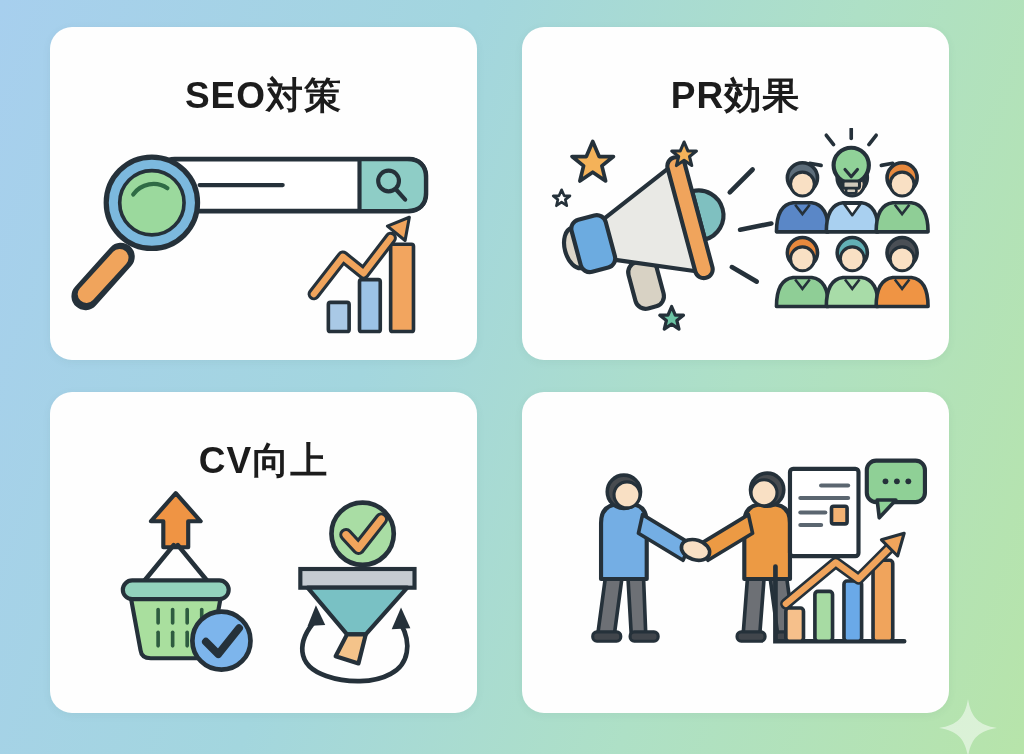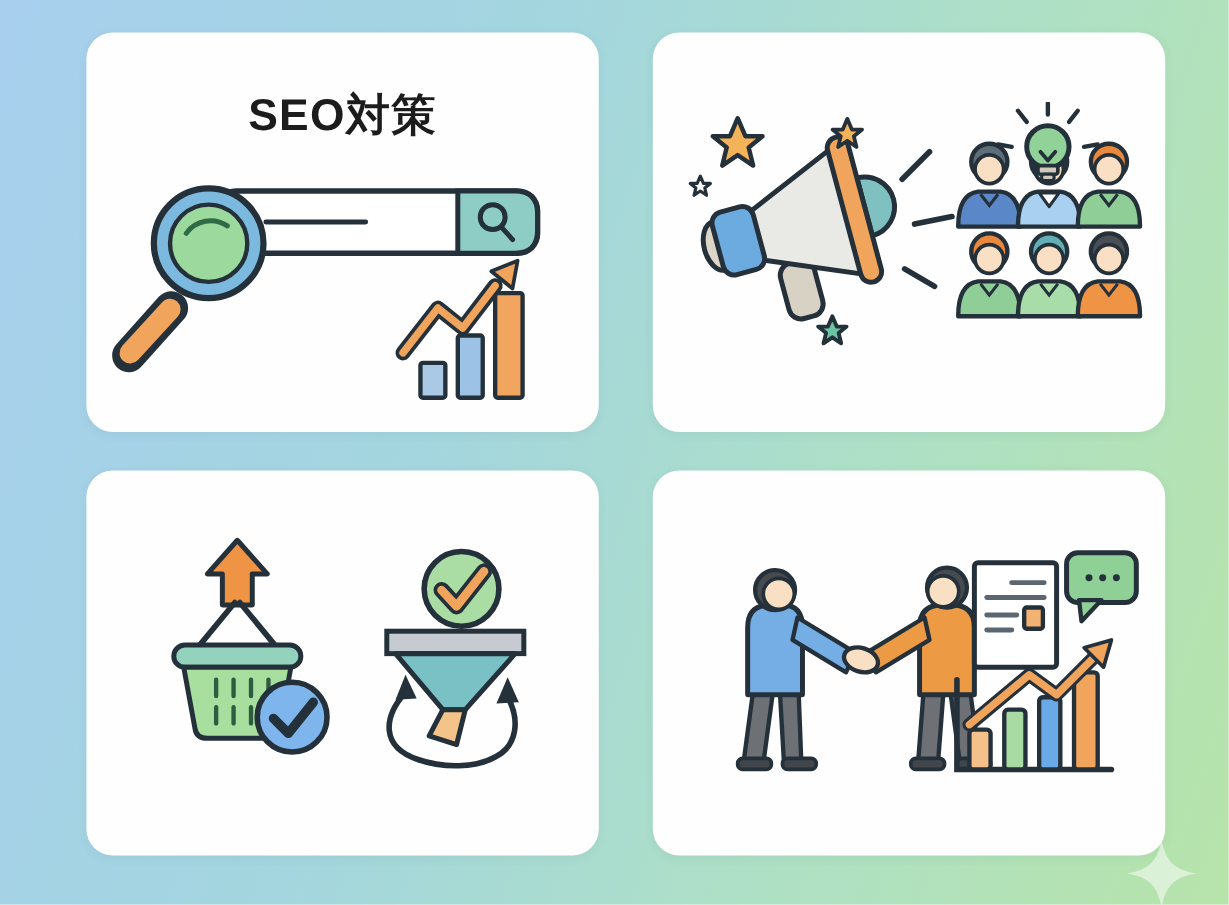--- a/index.html
+++ b/index.html
@@ -2,21 +2,21 @@
 <html><head>
 <meta charset="utf-8">
 <style>
   html,body{margin:0;padding:0;}
   .stage{
     position:relative;width:1024px;height:754px;overflow:hidden;
     background:linear-gradient(108deg,#a7cfee 0%,#a3d6de 38%,#aee0c6 68%,#b7e4aa 100%);
     font-family:"Liberation Sans","DejaVu Sans",sans-serif;
   }
   .grid{
-    position:absolute;left:72px;top:27px;
+    position:absolute;left:50px;top:27px;
     display:grid;grid-template-columns:427px 427px;grid-template-rows:333px 321px;
     column-gap:45px;row-gap:32px;
   }
   .card{
     background:#fefefe;border-radius:22px;
     display:flex;flex-direction:column;align-items:center;
     box-shadow:0 2px 8px rgba(60,100,80,0.07);
   }
   .card h2{
     margin:50px 0 0;font-size:37px;line-height:1;font-weight:bold;
@@ -58,20 +58,21 @@
             <rect x="312" y="112" width="22" height="84" rx="2" fill="#f2a55f" stroke="#25313a" stroke-width="3.5"></rect>
             <path d="M238,160 L266,124 L286,140 L312,106" fill="none" stroke="#25313a" stroke-width="12" stroke-linecap="round" stroke-linejoin="round"></path>
             <path d="M238,160 L266,124 L286,140 L312,106" fill="none" stroke="#f0a45c" stroke-width="6" stroke-linecap="round" stroke-linejoin="round"></path>
             <polygon points="330,86 325.9,108.3 308.9,94.5" fill="#f0a45c" stroke="#25313a" stroke-width="3" stroke-linejoin="round"></polygon>
           </g>
         </svg>
       </div>
     </div>
 
     <div class="card">
+      <h2>PR効果</h2>
       <div class="art">
         <svg class="illus" width="396" height="218" viewBox="0 0 380 210">
           <defs>
             <path id="star5" d="M0,-10 L2.94,-3.1 L9.5,-3.1 L4.2,1.2 L5.9,8.1 L0,4.1 L-5.9,8.1 L-4.2,1.2 L-9.5,-3.1 L-2.94,-3.1 Z"></path>
           </defs>
           <g transform="rotate(-15 95 100)">
             <rect x="76" y="128" width="28" height="46" rx="10" fill="#d8d2c4" stroke="#25313a" stroke-width="4"></rect>
             <ellipse cx="35" cy="100" rx="12" ry="20" fill="#ddd6c8" stroke="#25313a" stroke-width="4"></ellipse>
             <path d="M156,76 A24,24 0 0 1 156,124 Z" fill="#7fc0c0" stroke="#25313a" stroke-width="4"></path>
             <path d="M66,80 L146,46 L146,154 L66,120 Z" fill="#e9e9e5" stroke="#25313a" stroke-width="4" stroke-linejoin="round"></path>
@@ -138,20 +139,21 @@
             <circle cx="301" cy="36" r="17" fill="#90d298" stroke="#25313a" stroke-width="4"></circle>
             <path d="M295,40 L301,47 L307,40" fill="none" stroke="#25313a" stroke-width="3" stroke-linecap="round" stroke-linejoin="round"></path>
             <rect x="293" y="51" width="16" height="7" rx="2" fill="#cfc9bb" stroke="#25313a" stroke-width="3"></rect>
             <rect x="296" y="58" width="10" height="5" rx="2" fill="#cfc9bb" stroke="#25313a" stroke-width="2.5"></rect>
           </g>
         </svg>
       </div>
     </div>
 
     <div class="card">
+      <h2>CV向上</h2>
       <div class="art">
         <svg class="illus" width="396" height="218" viewBox="0 0 380 210">
           <g>
             <polygon points="105,6 129,33 117,33 117,58 93,58 93,33 81,33" fill="#ef9444" stroke="#25313a" stroke-width="4" stroke-linejoin="round"></polygon>
           </g>
           <g>
             <line x1="70" y1="96" x2="103" y2="56" stroke="#25313a" stroke-width="4.5" stroke-linecap="round"></line>
             <line x1="140" y1="96" x2="107" y2="56" stroke="#25313a" stroke-width="4.5" stroke-linecap="round"></line>
             <rect x="54" y="90" width="102" height="18" rx="9" fill="#93d2bd" stroke="#25313a" stroke-width="4"></rect>
             <path d="M62,108 L148,108 L139,157 Q138,165 129,165 L81,165 Q72,165 71,157 Z" fill="#a9df9e" stroke="#25313a" stroke-width="4" stroke-linejoin="round"></path>

